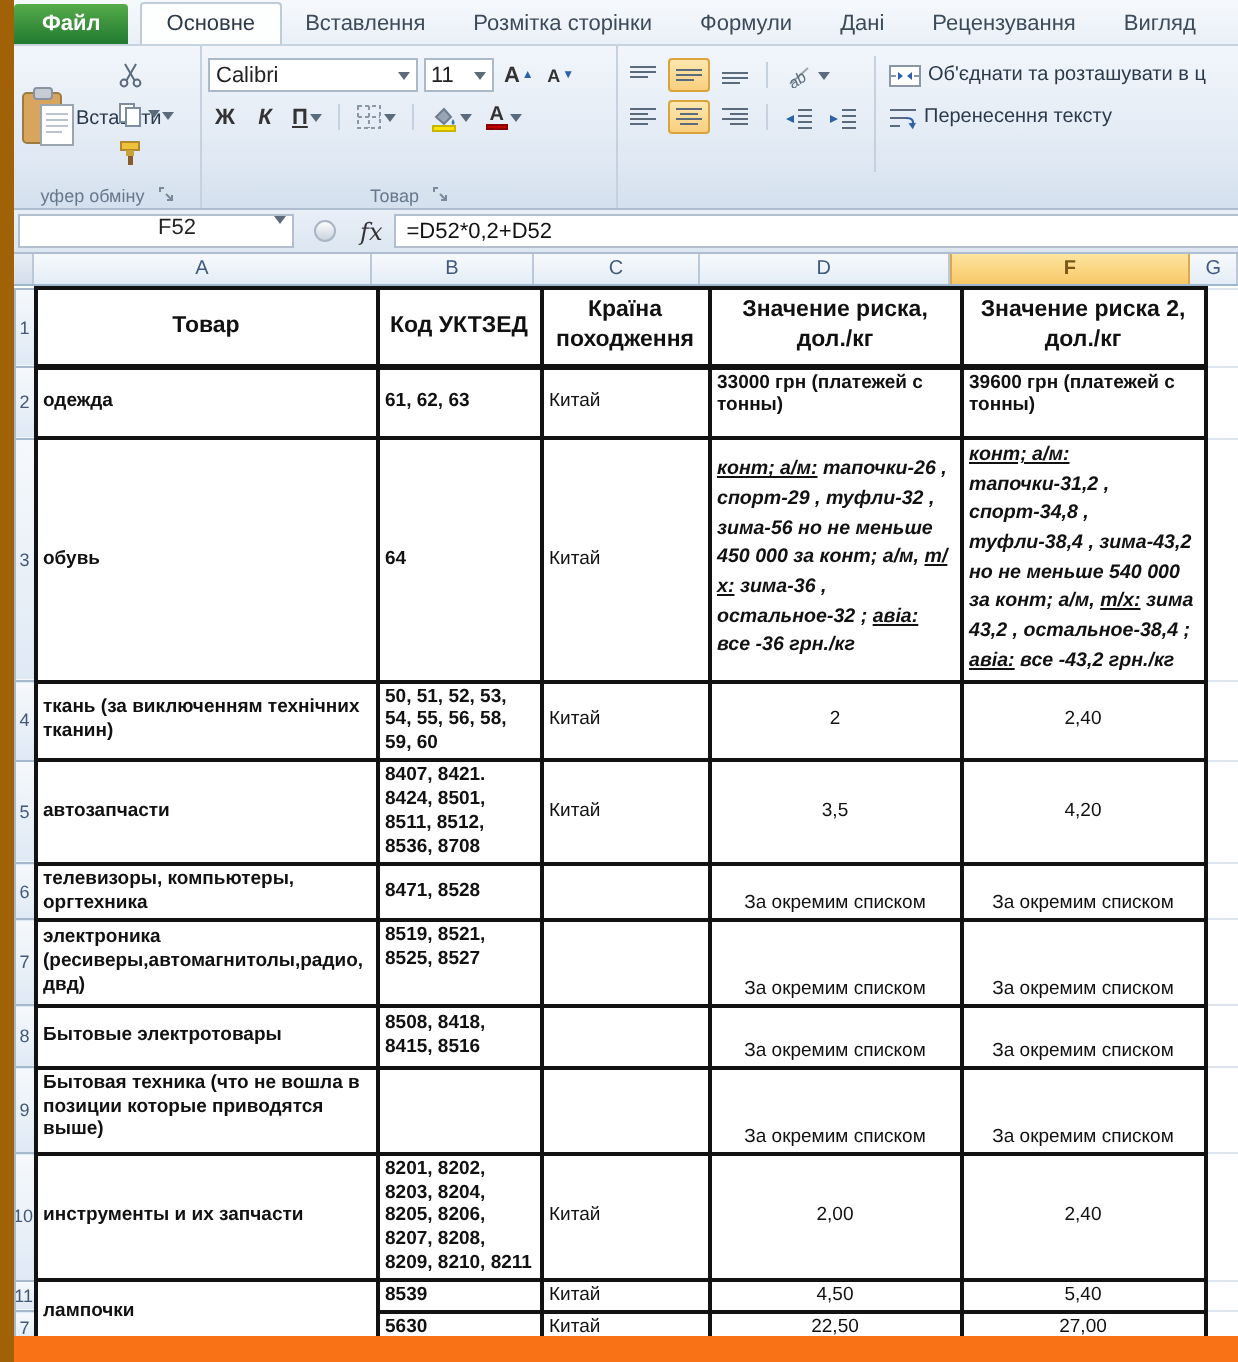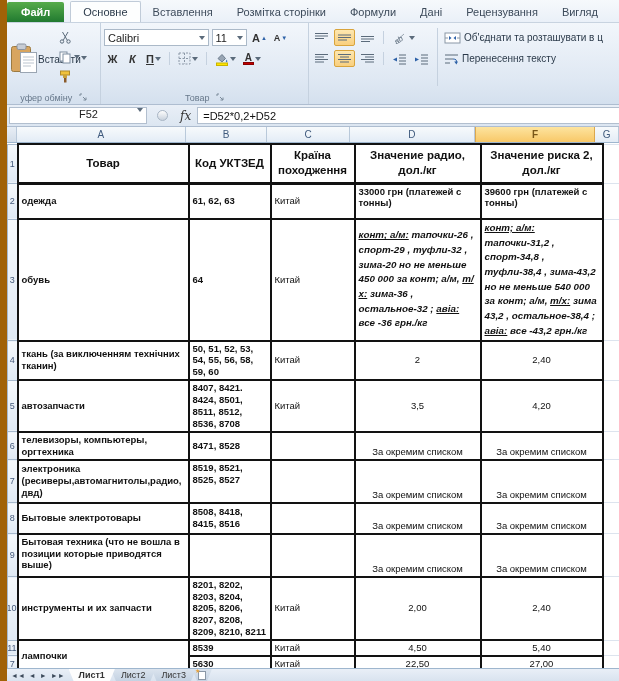--- a/index.html
+++ b/index.html
@@ -379,39 +379,39 @@
           <col style="width:126px">
           <col style="width:122px">
           <col style="width:24px">
       </colgroup>
       <tbody>
           <tr class="hdr" style="height: 39px;">
             <th class="rh">1</th>
             <td class="data ca hdr">Товар</td>
             <td class="data cb hdr">Код УКТЗЕД</td>
             <td class="data cc hdr">Країна походження</td>
-            <td class="data cd hdr">Значение радио, дол./кг</td>
+            <td class="data cd hdr">Значение риска, дол./кг</td>
             <td class="data cf hdr">Значение риска 2, дол./кг</td>
             <td class="g"></td>
           </tr>
           <tr style="height: 36px;">
             <th class="rh">2</th>
             <td class="data ca">одежда</td>
             <td class="data cb">61, 62, 63</td>
             <td class="data cc">Китай</td>
             <td class="data cd lft bld vt">33000 грн (платежей с тонны)</td>
             <td class="data cf lft bld vt">39600 грн (платежей с тонны)</td>
             <td class="g"></td>
           </tr>
           <tr style="height: 117px;">
             <th class="rh">3</th>
             <td class="data ca">обувь</td>
             <td class="data cb">64</td>
             <td class="data cc">Китай</td>
-            <td class="data cd rich"><span class="u">конт; а/м:</span><span> тапочки-26 , спорт-29 ,  туфли-32 , зима-20   но не меньше  450 000 за конт; а/м,  </span><span class="u">т/х:</span><span> зима-36 , остальное-32 ;   </span><span class="u">авіа:</span><span>  все -36   грн./кг</span></td>
+            <td class="data cd rich"><span class="u">конт; а/м:</span><span> тапочки-26 , спорт-29 ,  туфли-32 , зима-56   но не меньше  450 000 за конт; а/м,  </span><span class="u">т/х:</span><span> зима-36 , остальное-32 ;   </span><span class="u">авіа:</span><span>  все -36   грн./кг</span></td>
             <td class="data cf rich"><span class="u">конт; а/м:</span><span> тапочки-31,2 , спорт-34,8 ,  туфли-38,4 , зима-43,2   но не меньше  540 000 за конт; а/м,  </span><span class="u">т/х:</span><span> зима 43,2 , остальное-38,4 ;  </span><span class="u">авіа:</span><span>  все -43,2   грн./кг</span></td>
             <td class="g"></td>
           </tr>
           <tr style="height: 30px;">
             <th class="rh">4</th>
             <td class="data ca">ткань (за виключенням технічних тканин)</td>
             <td class="data cb">50, 51, 52, 53, 54, 55, 56, 58, 59, 60</td>
             <td class="data cc">Китай</td>
             <td class="data cd">2</td>
             <td class="data cf">2,40</td>
@@ -485,30 +485,14 @@
             <td class="data cb">5630</td>
             <td class="data cc">Китай</td>
             <td class="data cd">22,50</td>
             <td class="data cf">27,00</td>
             <td class="g"></td>
           </tr>
         </tbody>
     </table>
   </div>
 
-  <div class="sbar">
-    <div class="snav">
-      <span>◄◄</span>
-      <span>◄</span>
-      <span>►</span>
-      <span>►►</span>
-    </div>
-    <div style="display:flex;">
-        <div class="stab active">Лист1</div>
-        <div class="stab">Лист2</div>
-        <div class="stab">Лист3</div>
-      </div>
-    <div class="insbtn">
-      <span class="sheetico"></span>
-    </div>
-  </div>
 
 </div>
 
 </body></html>

